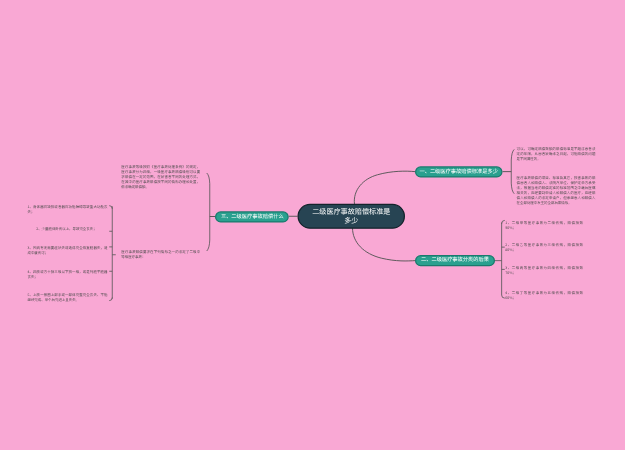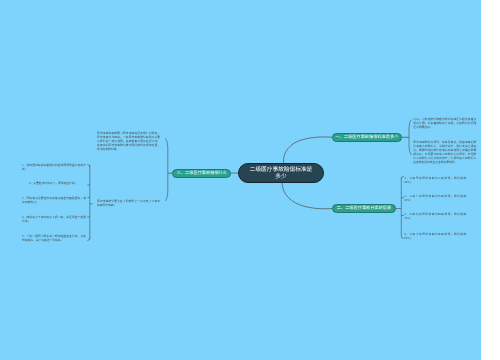--- a/index.html
+++ b/index.html
@@ -1,20 +1,20 @@
 <!DOCTYPE html>
 <html><head>
 <meta charset="utf-8">
 <title>mindmap</title>
 <style>
   html,body{margin:0;padding:0;}
   *{-webkit-font-smoothing:antialiased;text-rendering:geometricPrecision;}
   body{width:500px;height:360px;background:#ffffff;overflow:hidden;
        font-family:"Noto Sans CJK SC","Liberation Sans","DejaVu Sans",sans-serif;}
-  #canvas{position:relative;width:437px;height:360px;background:#7dd3fc;padding-left:44px;}
+  #canvas{position:relative;width:500px;height:360px;background:#f9a8d4;}
   svg.links{position:absolute;left:0;top:0;width:500px;height:360px;overflow:visible;}
   .node{position:absolute;box-sizing:border-box;display:flex;align-items:center;
         justify-content:center;text-align:center;line-height:1.25;}
   .central{background:#274453;border:0.9px solid #15232c;border-radius:10px;color:#ffffff;
            font-size:5.7px;line-height:6.4px;letter-spacing:0px;padding:0 5px;}
   .central span{display:block;width:63px;}
   .branch{background:#2aa08f;border:0.8px solid #1a7a6d;border-radius:5px;color:#ffffff;
           font-size:4.2px;letter-spacing:0px;padding:0 4px;white-space:nowrap;}
   .tblock{position:absolute;color:#4a4a4a;font-size:2.75px;line-height:4.15px;
           letter-spacing:0px;text-align:justify;text-justify:inter-character;

